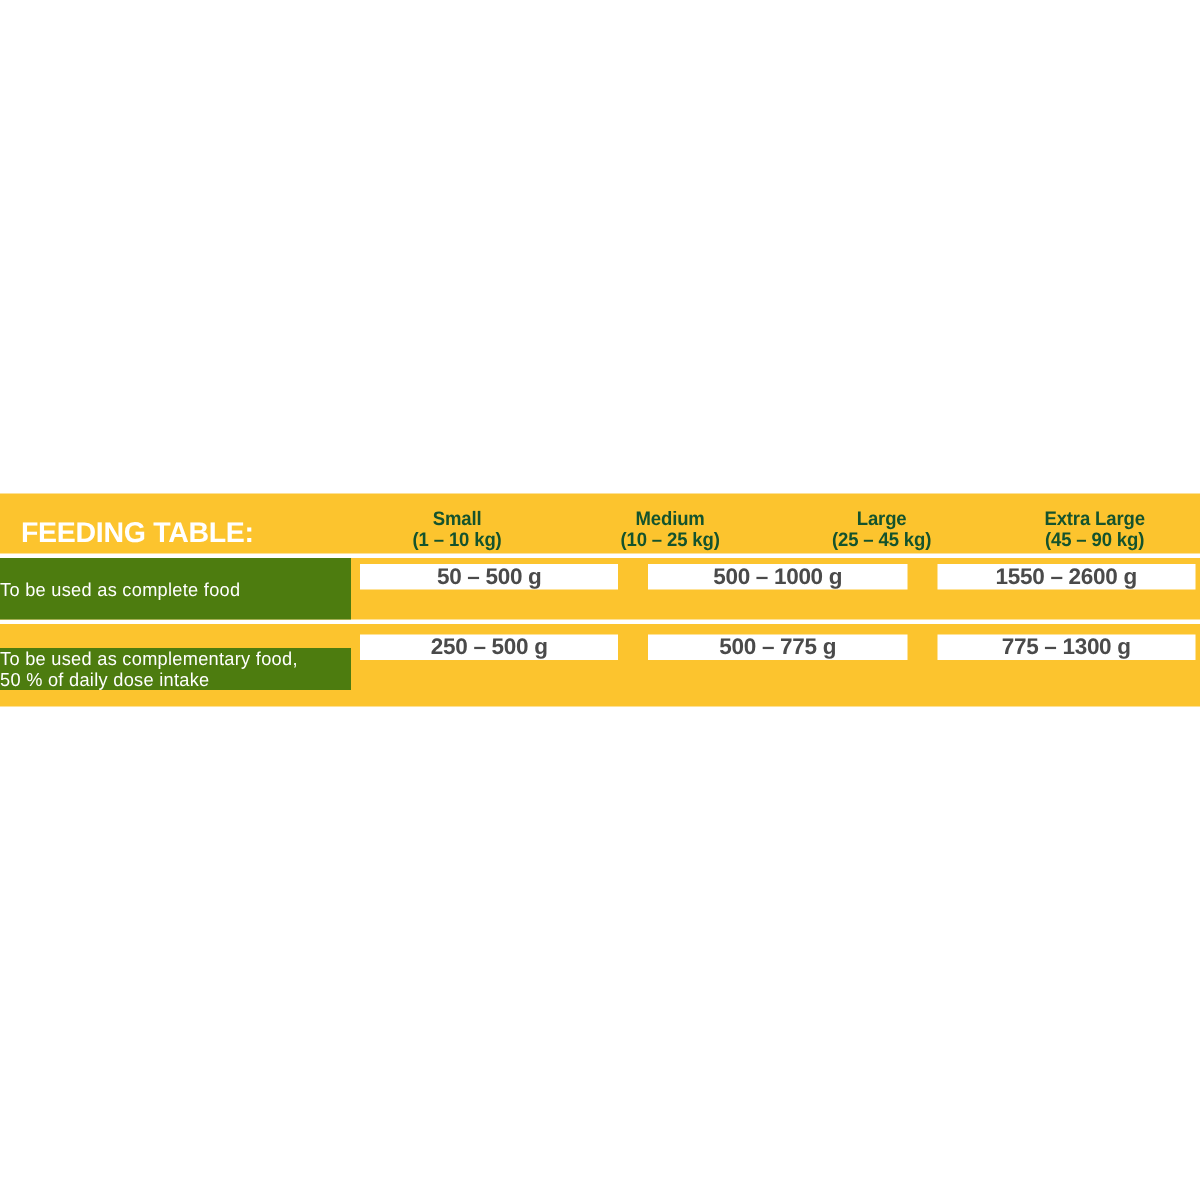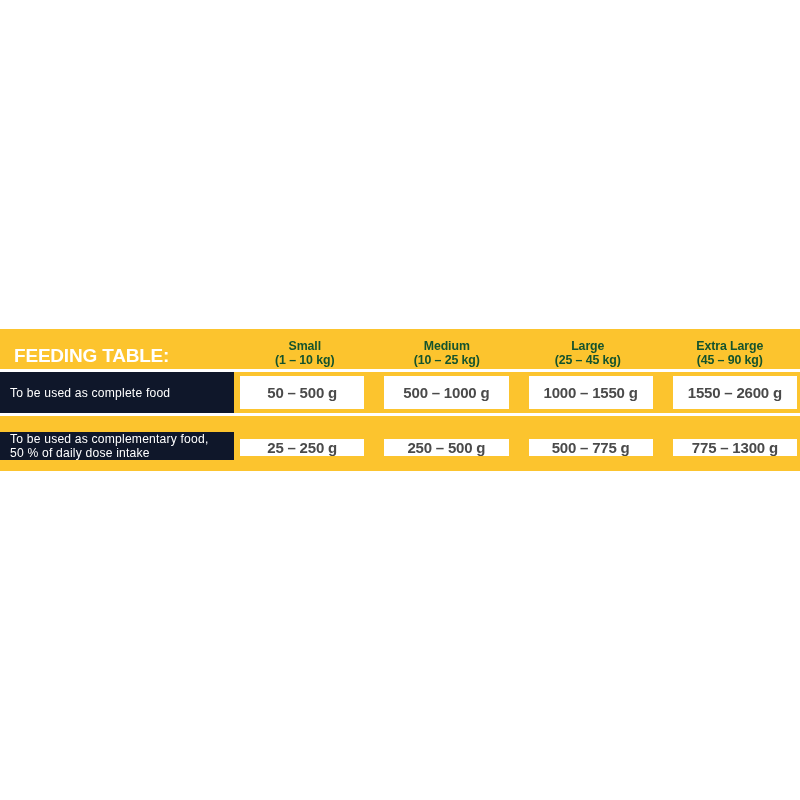--- a/index.html
+++ b/index.html
@@ -99,43 +99,42 @@
   }
   .table-row.row-tall {
     height: 44px;
     align-items: flex-end;
   }
 
   .row-label {
     width: 234px;
     flex: 0 0 234px;
     box-sizing: border-box;
-    background: #0f172a;
+    background: #4d7c0f;
     color: #ffffff;
     display: flex;
     flex-direction: column;
     justify-content: center;
-    padding-left: 10px;
     padding-right: 6px;
   }
   .row-label .lbl-line {
     display: block;
     font-size: 12.5px;
     line-height: 14px;
     letter-spacing: 0.2px;
     white-space: nowrap;
     transform: scaleX(0.97);
     transform-origin: left center;
   }
 
   .cells {
     flex: 1 1 auto;
     display: flex;
     align-items: stretch;
-    padding: 4px 3px 4px 6px;
+    padding: 4px 3px 20px 6px;
     box-sizing: border-box;
     gap: 20px;
   }
 
   .cell {
     flex: 1 1 0;
     background: #ffffff;
     color: #4A4A4A;
     font-weight: bold;
     font-size: 15px;
@@ -187,34 +186,32 @@
 
     <div class="sep"></div>
 
     <div class="table-row">
       <div class="row-label">
         <span class="lbl-line">To be used as complete food</span>
       </div>
       <div class="cells">
         <div class="cell">50 – 500 g</div>
         <div class="cell">500 – 1000 g</div>
-        <div class="cell">1000 – 1550 g</div>
         <div class="cell">1550 – 2600 g</div>
       </div>
     </div>
 
     <div class="sep"></div>
 
     <div class="table-row row-tall">
       <div class="row-label">
         <span class="lbl-line">To be used as complementary food,</span>
         <span class="lbl-line">50 % of daily dose intake</span>
       </div>
       <div class="cells">
-        <div class="cell">25 – 250 g</div>
         <div class="cell">250 – 500 g</div>
         <div class="cell">500 – 775 g</div>
         <div class="cell">775 – 1300 g</div>
       </div>
     </div>
 
     <div class="bottom-pad"></div>
 
   </div>
 

